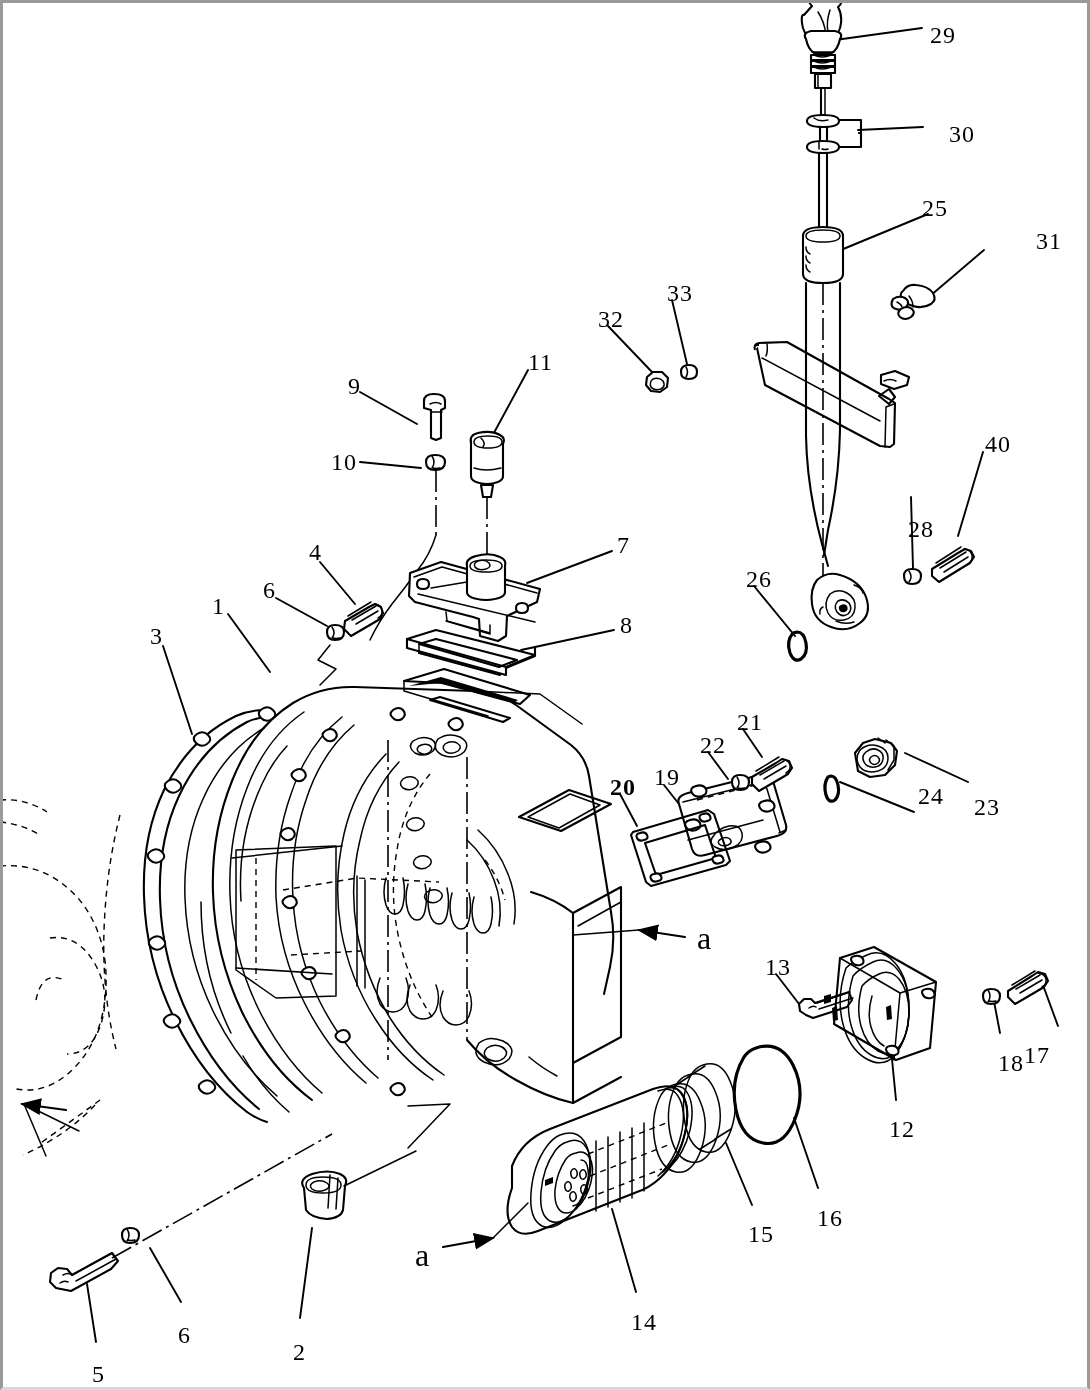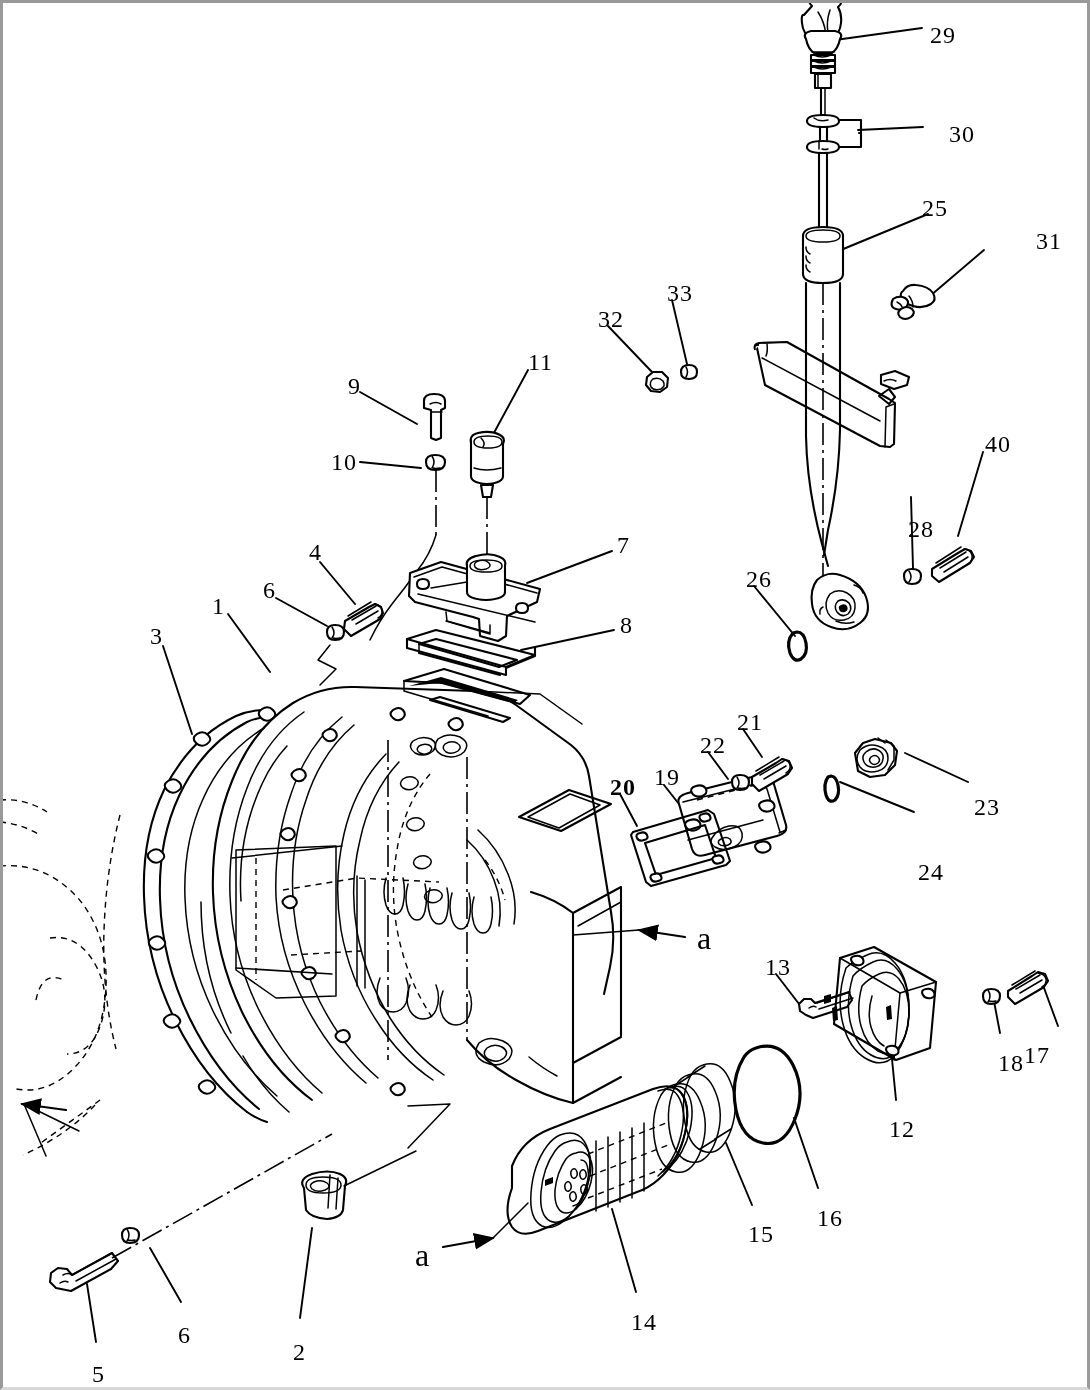--- a/index.html
+++ b/index.html
@@ -581,21 +581,21 @@
       <div class="callout" style="left: 631px; top: 1310px;">14</div>
       <div class="callout" style="left: 748px; top: 1222px;">15</div>
       <div class="callout" style="left: 817px; top: 1206px;">16</div>
       <div class="callout" style="left: 1024px; top: 1043px;">17</div>
       <div class="callout" style="left: 998px; top: 1051px;">18</div>
       <div class="callout" style="left: 654px; top: 765px;">19</div>
       <div class="callout" style="left: 610px; top: 775px; font-weight: bold;">20</div>
       <div class="callout" style="left: 737px; top: 710px;">21</div>
       <div class="callout" style="left: 700px; top: 733px;">22</div>
       <div class="callout" style="left: 974px; top: 795px;">23</div>
-      <div class="callout" style="left: 918px; top: 860px;">24</div>
+      <div class="callout" style="left: 918px; top: 784px;">24</div>
       <div class="callout" style="left: 922px; top: 196px;">25</div>
       <div class="callout" style="left: 746px; top: 567px;">26</div>
       <div class="callout" style="left: 985px; top: 432px;">40</div>
       <div class="callout" style="left: 908px; top: 477px; margin-top: 40px;">28</div>
       <div class="callout" style="left: 930px; top: 23px;">29</div>
       <div class="callout" style="left: 949px; top: 122px;">30</div>
       <div class="callout" style="left: 988px; top: 229px; margin-left: 48px;">31</div>
       <div class="callout" style="left: 598px; top: 307px;">32</div>
       <div class="callout" style="left: 667px; top: 281px;">33</div>
     </div>

